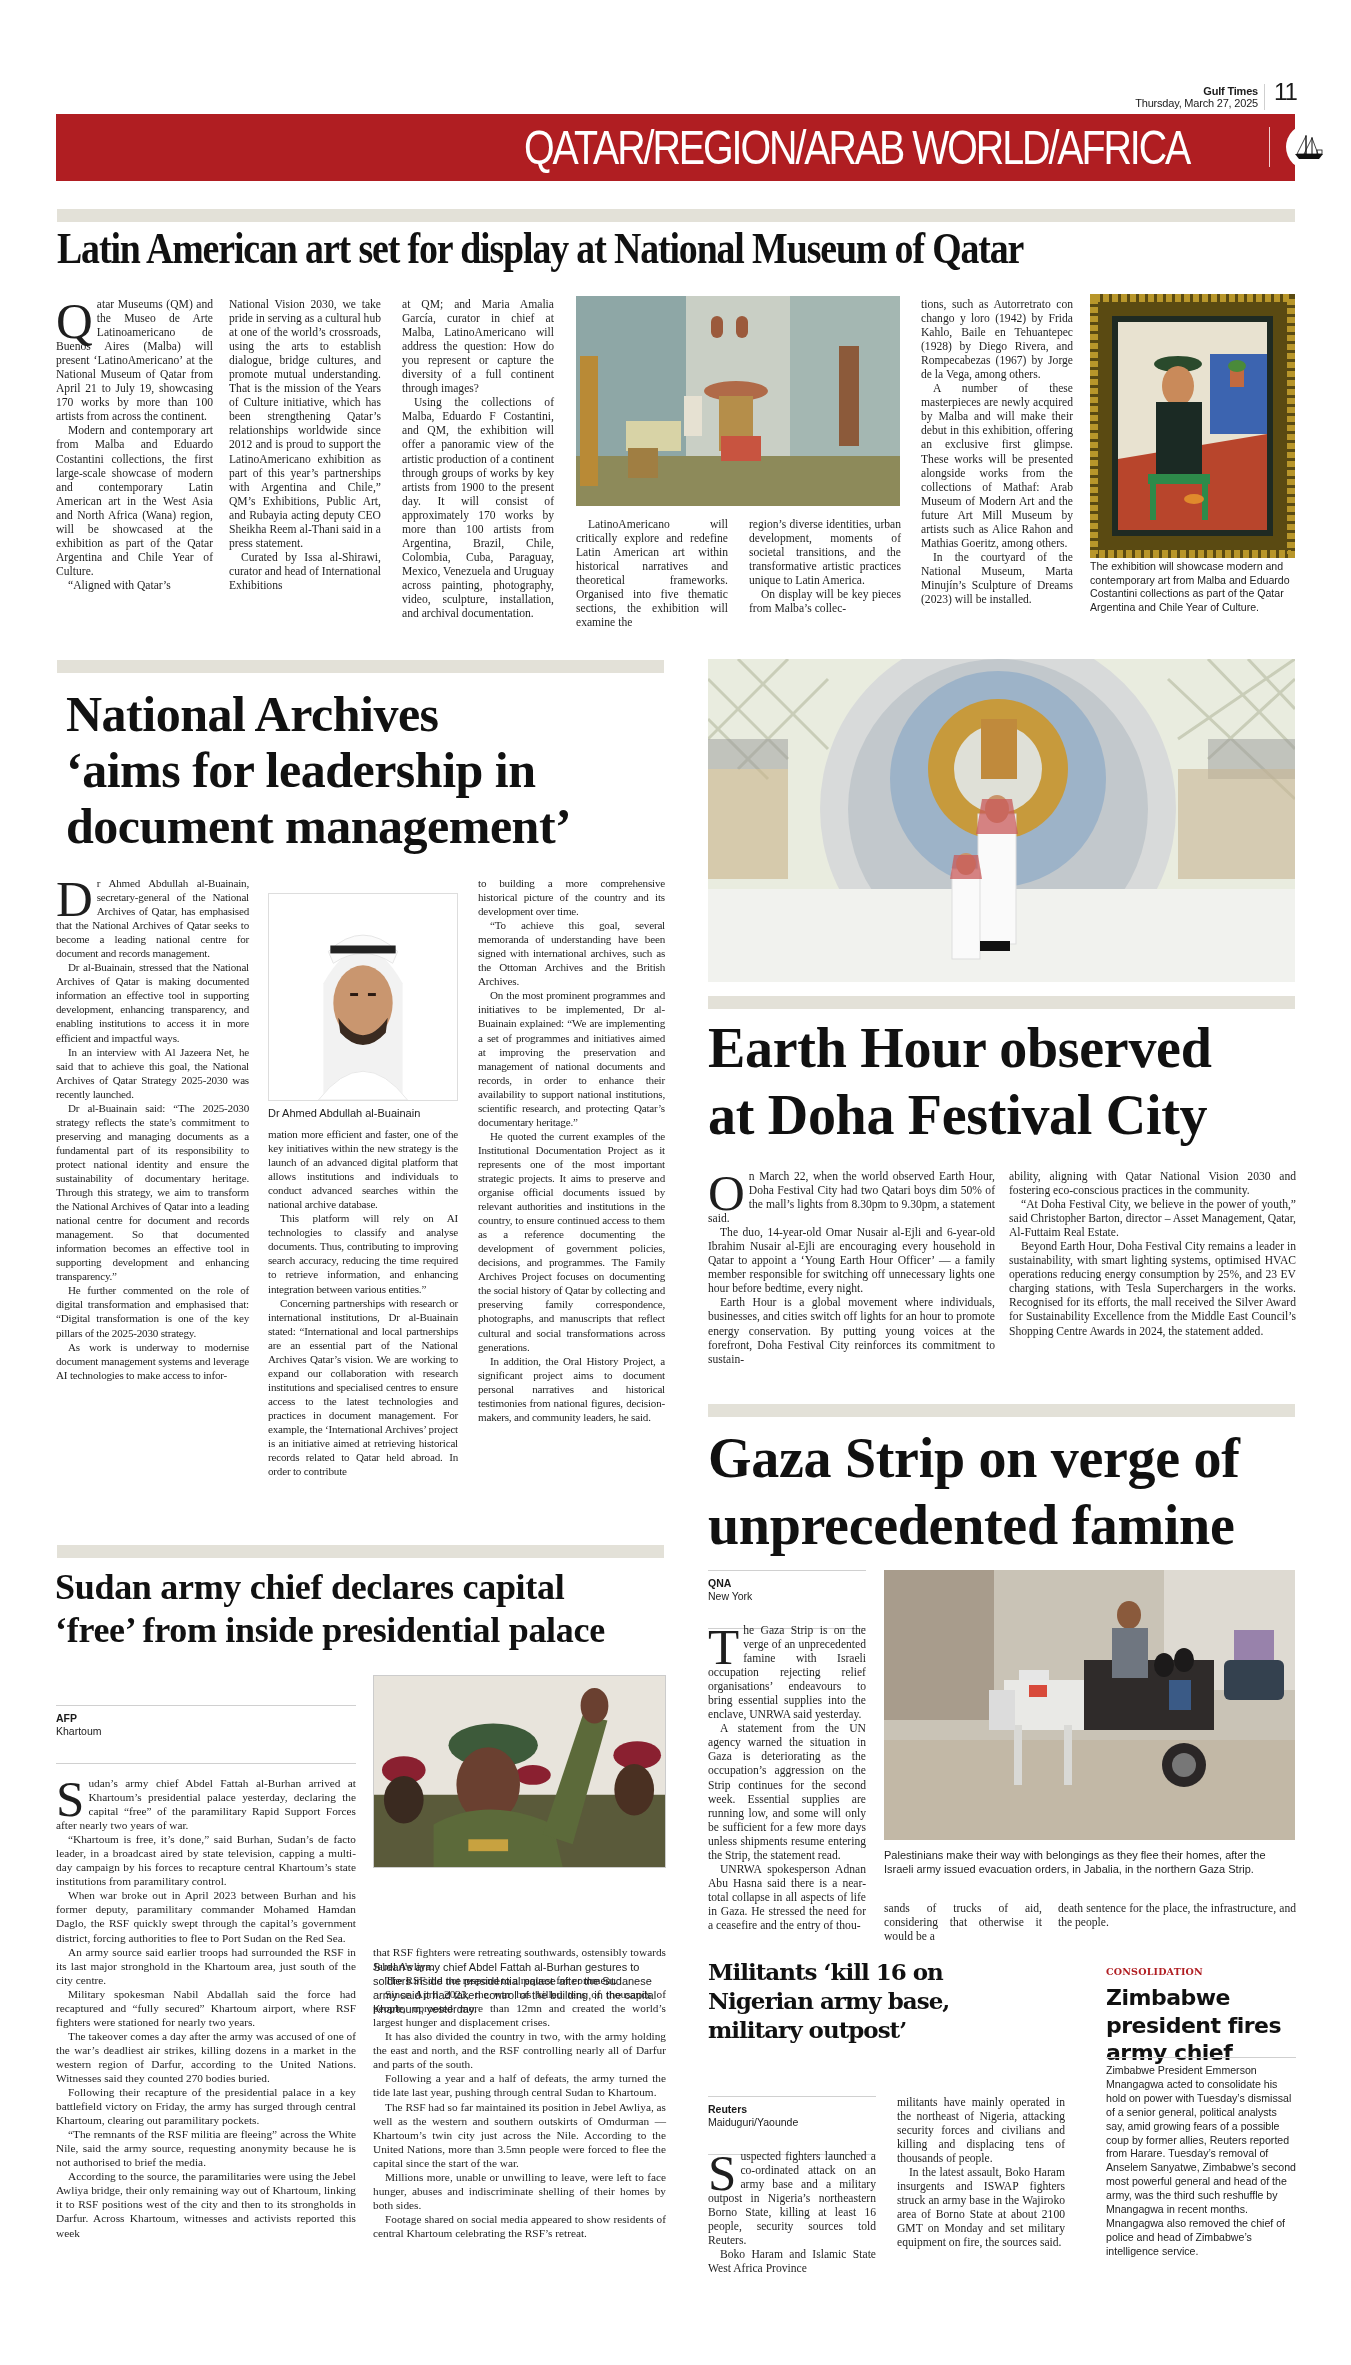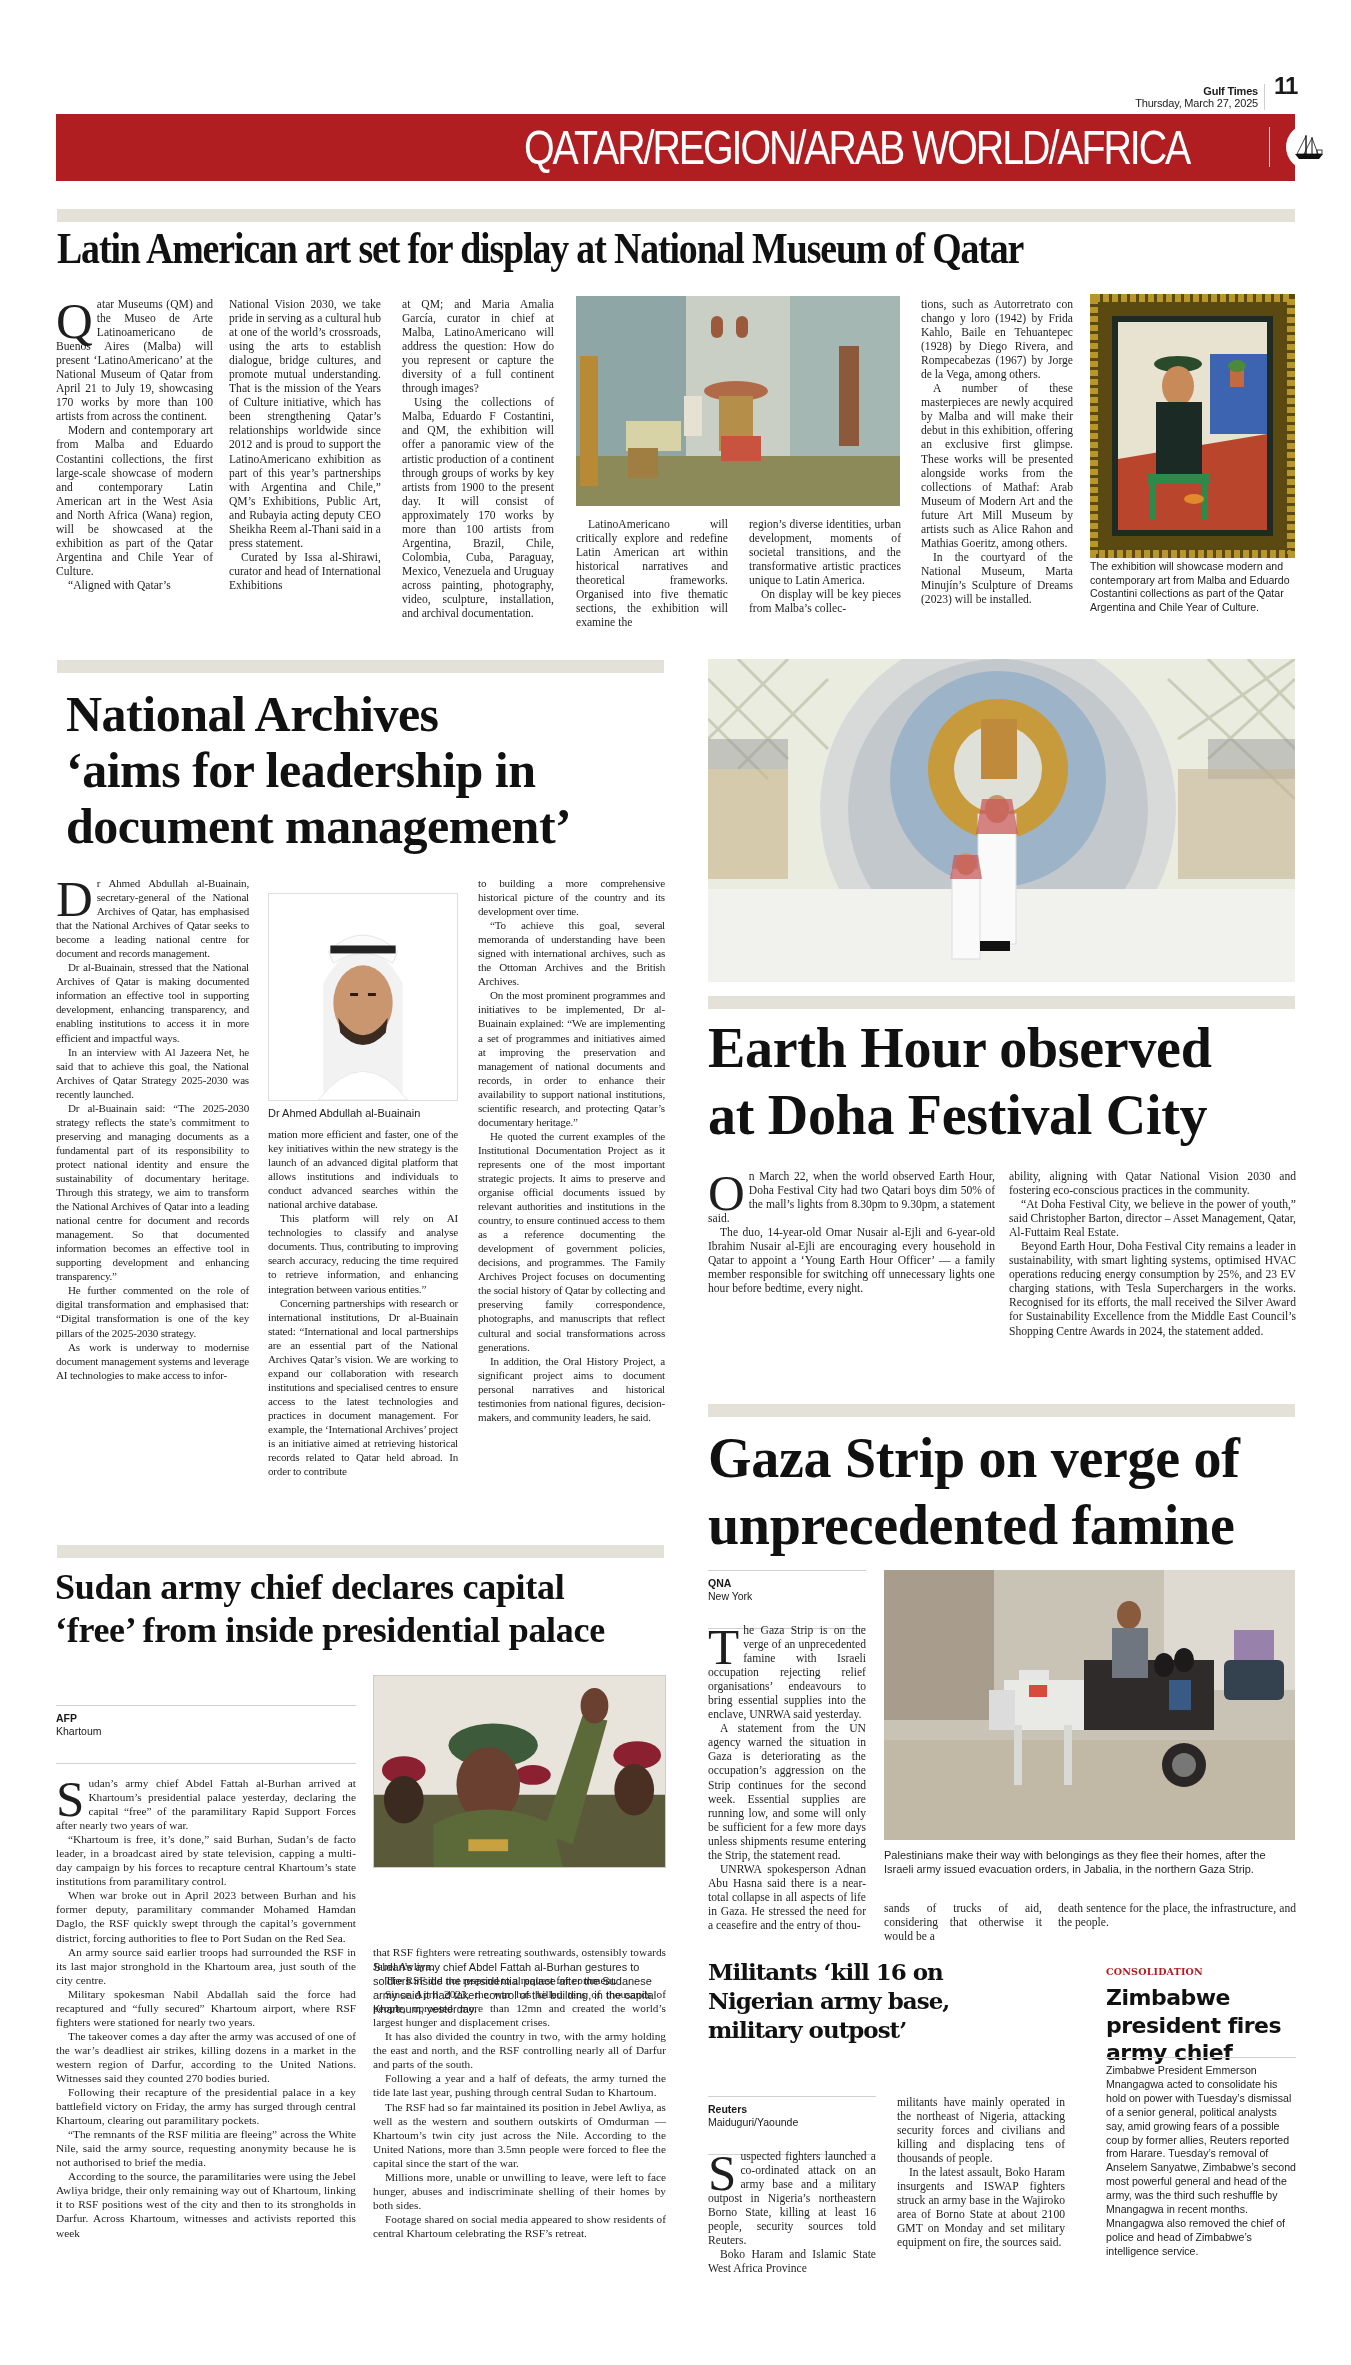--- a/index.html
+++ b/index.html
@@ -4,21 +4,21 @@
 <style>
   * { box-sizing: border-box; margin: 0; padding: 0; }
   html, body { width: 1351px; height: 2365px; background: #ffffff; overflow: hidden; }
   body { position: relative; font-family: "Liberation Serif", "DejaVu Serif", serif; color: #1a1a1a; }
 
   
   .masthead-brand { position: absolute; right: 93px; top: 86px; text-align: right; font-family: "Liberation Sans", sans-serif; line-height: 1.05; }
   .masthead-brand .pub { font-weight: bold; font-size: 11px; letter-spacing: -0.2px; }
   .masthead-brand .date { font-size: 11px; letter-spacing: -0.2px; }
   .masthead-divider { position: absolute; left: 1264px; top: 84px; width: 1px; height: 26px; background: #cfcfcf; }
-  .page-number { position: absolute; left: 1274px; top: 72px; font-family: "Liberation Sans", sans-serif; font-size: 24px; font-weight: bold; letter-spacing: -1px; }
+  .page-number { position: absolute; left: 1274px; top: 78px; font-family: "Liberation Sans", sans-serif; font-size: 24px; font-weight: normal; letter-spacing: -1px; }
   .section-bar { position: absolute; left: 56px; top: 114px; width: 1239px; height: 67px; background: #b01e22; }
   .section-title { position: absolute; right: 106px; top: 6px; color: #fff; font-family: "Liberation Sans", sans-serif; font-weight: normal; font-size: 48px; letter-spacing: -2.5px; transform: scaleX(0.82); transform-origin: right center; white-space: nowrap; line-height: 56px; }
   .section-sep { position: absolute; left: 1213px; top: 13px; width: 1px; height: 40px; background: #f2cfcf; }
   .logo-badge { position: absolute; left: 1230px; top: 10px; width: 46px; height: 46px; border-radius: 50%; background: #fff; display: flex; align-items: center; justify-content: center; }
 
   .gray-bar { position: absolute; background: #e3e1d8; height: 13px; }
 
   .headline { position: absolute; color: #111; font-family: "Liberation Serif", "DejaVu Serif", serif; line-height: 1.05; }
   .hl-latin { left: 57px; top: 226px; font-size: 44px; letter-spacing: -1.3px; transform: scaleX(0.86); transform-origin: left top; white-space: nowrap; }
   .hl-archives { left: 66px; top: 686px; font-size: 50px; font-weight: bold; letter-spacing: -0.5px; line-height: 1.12; }
@@ -217,20 +217,21 @@
 
 <div class="gray-bar" style="left:708px; top:996px; width:587px;"></div>
 <h1 class="headline hl-earth">
   <span style="display:block">Earth Hour observed</span>
   <span style="display:block">at Doha Festival City</span>
 </h1>
 
 <div class="col" style="left:708px; top:1170px; width:287px; font-size:11.6px;">
   <p class="first"><span class="dropcap">O</span><span>n March 22, when the world observed Earth Hour, Doha Festival City had two Qatari boys dim 50% of the mall’s lights from 8.30pm to 9.30pm, a statement said.</span></p>
   <p>The duo, 14-year-old Omar Nusair al-Ejli and 6-year-old Ibrahim Nusair al-Ejli are encouraging every household in Qatar to appoint a ‘Young Earth Hour Officer’ — a family member responsible for switching off unnecessary lights one hour before bedtime, every night.</p>
+  <p>Earth Hour is a global movement where individuals, businesses, and cities switch off lights for an hour to promote energy conservation. By putting young voices at the forefront, Doha Festival City reinforces its commitment to sustain-</p>
 </div>
 <div class="col" style="left:1009px; top:1170px; width:287px; font-size:11.6px;">
   <p class="first">ability, aligning with Qatar National Vision 2030 and fostering eco-conscious practices in the community.</p>
   <p>“At Doha Festival City, we believe in the power of youth,” said Christopher Barton, director – Asset Management, Qatar, Al-Futtaim Real Estate.</p>
   <p>Beyond Earth Hour, Doha Festival City remains a leader in sustainability, with smart lighting systems, optimised HVAC operations reducing energy consumption by 25%, and 23 EV charging stations, with Tesla Superchargers in the works. Recognised for its efforts, the mall received the Silver Award for Sustainability Excellence from the Middle East Council’s Shopping Centre Awards in 2024, the statement added.</p>
 </div>
 
 <div class="gray-bar" style="left:708px; top:1404px; width:587px;"></div>
 <h1 class="headline hl-gaza">
   <span style="display:block">Gaza Strip on verge of</span>

